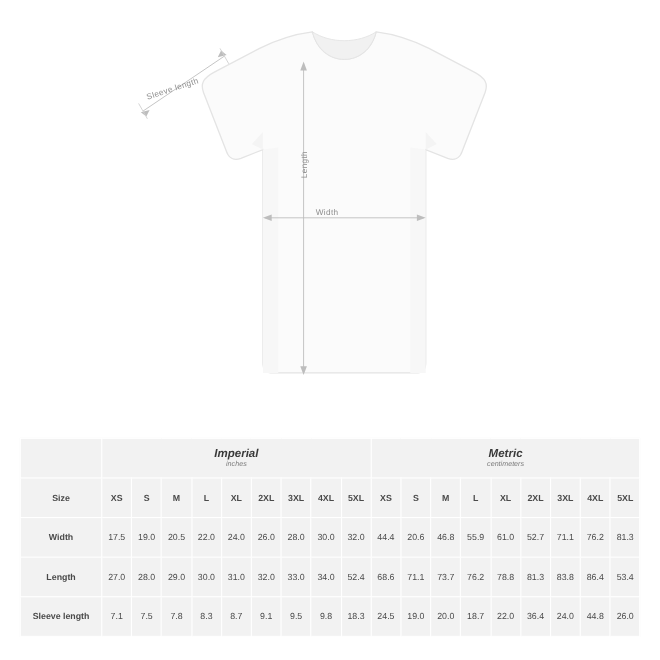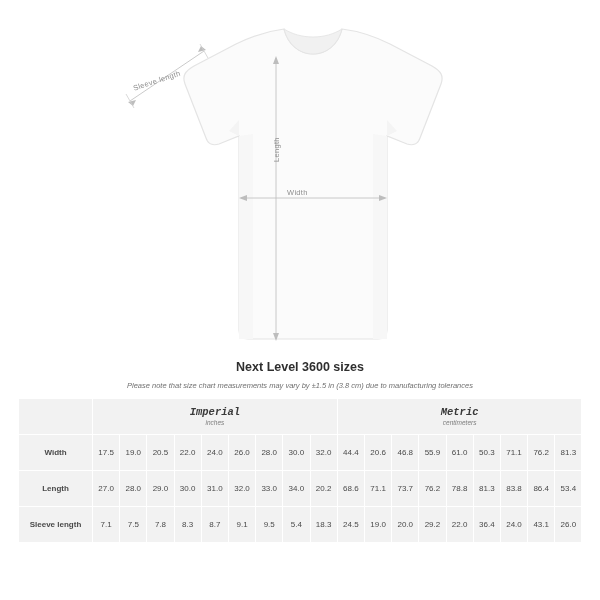--- a/index.html
+++ b/index.html
@@ -90,21 +90,20 @@
     color: #4a4a4a;
     padding: 0;
     height: 35px;
   }
   .sysname {
     font-size: 10.5px;
     font-style: italic;
     font-weight: bold;
     color: #3a3a3a;
     line-height: 1.25;
-    font-family: Liberation Mono, monospace;
   }
   .sysunit {
     font-size: 6.5px;
     font-style: italic;
     color: #7d7d7d;
     line-height: 1.3;
   }
   .col-label {
     width: 74px;
     font-size: 8.5px;
@@ -198,24 +197,20 @@
       </svg>
 
       <span class="dim-label sleeve" style="left:132px; top:84px;">Sleeve length</span>
 
       <span class="dim-label vertical" style="left:272px; top:162px;">Length</span>
 
       <span class="dim-label" style="left:287px; top:188px;">Width</span>
     </div>
   </div>
 
-  <div class="title-block">
-    <h1 class="chart-title">Next Level 3600 sizes</h1>
-    <p class="chart-note">Please note that size chart measurements may vary by ±1.5 in (3.8 cm) due to manufacturing tolerances</p>
-  </div>
 
   <div class="table-zone">
     <table class="size-chart">
       <colgroup>
         <col style="width:74px">
         <col span="9" style="width:27.2px">
         <col span="9" style="width:27.2px">
       </colgroup>
       <tbody>
         <tr class="sysrow">
@@ -223,83 +218,104 @@
           <td colspan="9">
             <div class="sysname">Imperial</div>
             <div class="sysunit">inches</div>
           </td>
           <td colspan="9">
             <div class="sysname">Metric</div>
             <div class="sysunit">centimeters</div>
           </td>
         </tr>
 
+        <tr>
+          <td class="hdr-size">Size</td>
+          <td class="hdr-cell">XS</td>
+          <td class="hdr-cell">S</td>
+          <td class="hdr-cell">M</td>
+          <td class="hdr-cell">L</td>
+          <td class="hdr-cell">XL</td>
+          <td class="hdr-cell">2XL</td>
+          <td class="hdr-cell">3XL</td>
+          <td class="hdr-cell">4XL</td>
+          <td class="hdr-cell">5XL</td>
+          <td class="hdr-cell">XS</td>
+          <td class="hdr-cell">S</td>
+          <td class="hdr-cell">M</td>
+          <td class="hdr-cell">L</td>
+          <td class="hdr-cell">XL</td>
+          <td class="hdr-cell">2XL</td>
+          <td class="hdr-cell">3XL</td>
+          <td class="hdr-cell">4XL</td>
+          <td class="hdr-cell">5XL</td>
+        </tr>
 
         <tr>
           <td class="col-label">Width</td>
           <td class="val">17.5</td>
           <td class="val">19.0</td>
           <td class="val">20.5</td>
           <td class="val">22.0</td>
           <td class="val">24.0</td>
           <td class="val">26.0</td>
           <td class="val">28.0</td>
           <td class="val">30.0</td>
           <td class="val">32.0</td>
           <td class="val">44.4</td>
           <td class="val">20.6</td>
           <td class="val">46.8</td>
           <td class="val">55.9</td>
           <td class="val">61.0</td>
-          <td class="val">50.3</td>
+          <td class="val">52.7</td>
           <td class="val">71.1</td>
           <td class="val">76.2</td>
           <td class="val">81.3</td>
         </tr>
 
         <tr>
           <td class="col-label">Length</td>
           <td class="val">27.0</td>
           <td class="val">28.0</td>
           <td class="val">29.0</td>
           <td class="val">30.0</td>
           <td class="val">31.0</td>
           <td class="val">32.0</td>
           <td class="val">33.0</td>
           <td class="val">34.0</td>
-          <td class="val">20.2</td>
+          <td class="val">52.4</td>
           <td class="val">68.6</td>
           <td class="val">71.1</td>
           <td class="val">73.7</td>
           <td class="val">76.2</td>
           <td class="val">78.8</td>
           <td class="val">81.3</td>
           <td class="val">83.8</td>
           <td class="val">86.4</td>
           <td class="val">53.4</td>
         </tr>
 
         <tr>
           <td class="col-label">Sleeve length</td>
           <td class="val">7.1</td>
           <td class="val">7.5</td>
           <td class="val">7.8</td>
           <td class="val">8.3</td>
           <td class="val">8.7</td>
           <td class="val">9.1</td>
           <td class="val">9.5</td>
-          <td class="val">5.4</td>
+          <td class="val">9.8</td>
           <td class="val">18.3</td>
           <td class="val">24.5</td>
           <td class="val">19.0</td>
           <td class="val">20.0</td>
-          <td class="val">29.2</td>
+          <td class="val">18.7</td>
           <td class="val">22.0</td>
           <td class="val">36.4</td>
           <td class="val">24.0</td>
-          <td class="val">43.1</td>
+          <td class="val">44.8</td>
           <td class="val">26.0</td>
         </tr>
       </tbody>
     </table>
   </div>
 
 </div>
 
 </body></html>

